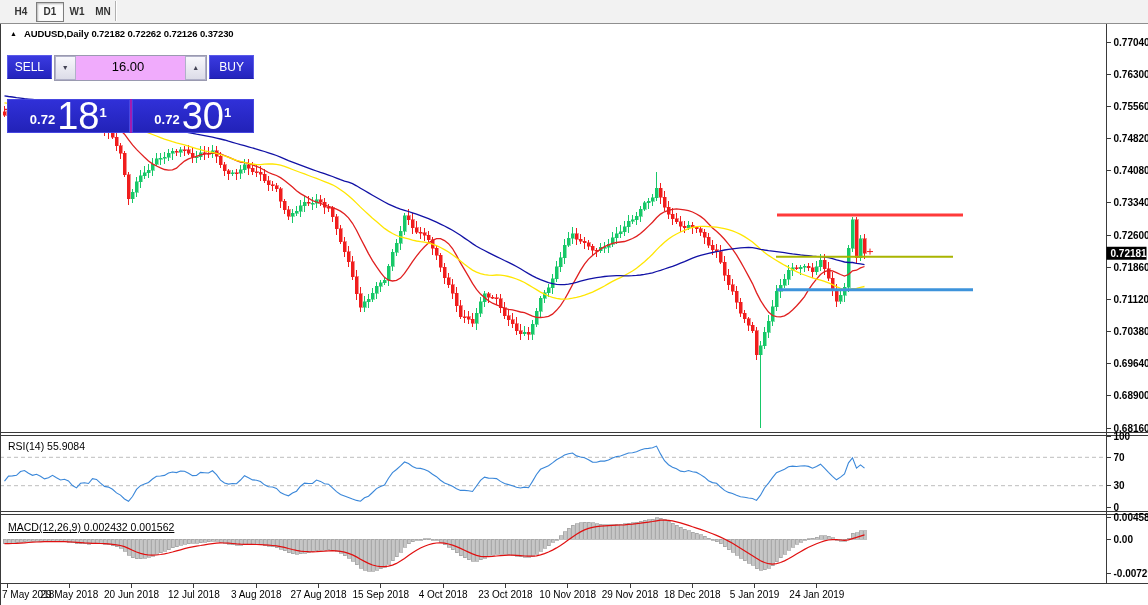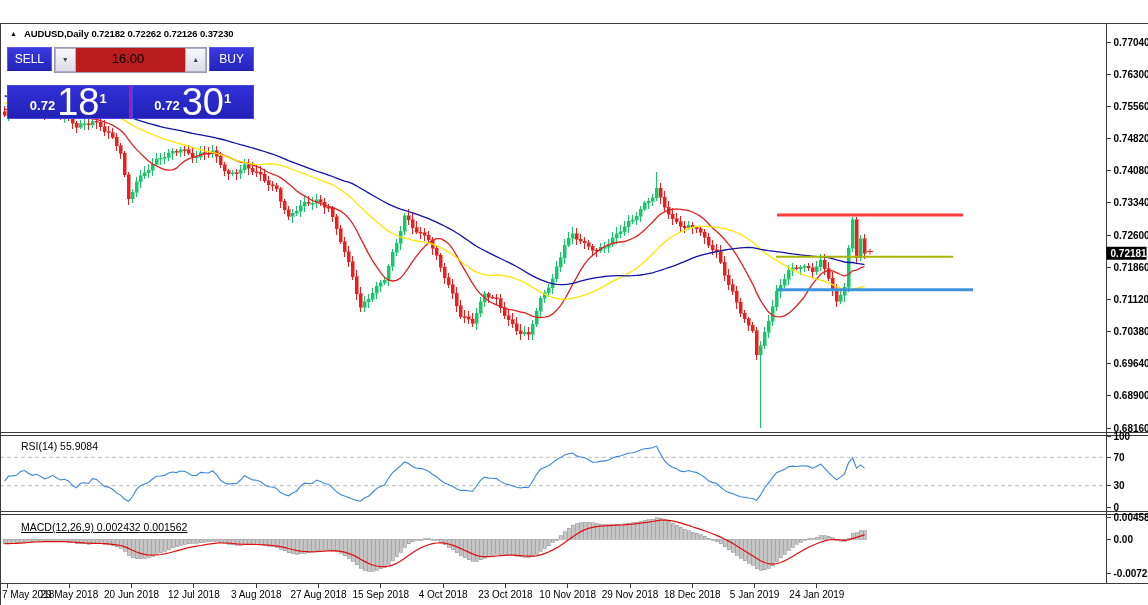--- a/index.html
+++ b/index.html
@@ -18,41 +18,41 @@
 
   
   #chart-svg{position:absolute;left:0;top:0;z-index:5;}
 
   
   #symbol-header{position:absolute;left:10px;top:28px;z-index:20;font-size:9.5px;font-weight:600;
                  color:#000;letter-spacing:-0.1px;white-space:nowrap;}
   #collapse-tri{font-size:7px;margin-right:5px;position:relative;top:-1px;}
 
   
-  #trade-widget{position:absolute;left:7px;top:47px;width:247px;z-index:20;}
+  #trade-widget{position:absolute;left:7px;top:55px;width:247px;z-index:20;}
   #tw-top{display:flex;height:24px;}
   .tw-btn{width:46px;height:22px;border:1px solid #5a5ae8;border-bottom-color:#2020a8;
           background:linear-gradient(#3a3ae0,#2424bd);color:#fff;font-size:12px;
           text-align:center;line-height:22px;cursor:pointer;}
   #tw-spin{display:flex;align-items:stretch;height:24px;margin:0 2px;flex:1;
-           border:1px solid #9a9ab0;background:#b91c1c;gap:36px;}
+           border:1px solid #9a9ab0;background:#f0abfc;gap:36px;}
   .spin-btn{width:19px;background:linear-gradient(#f8f8fc,#dcdce8);border:1px solid #b0b0c8;
             font-size:7px;color:#445;text-align:center;line-height:22px;cursor:pointer;}
   #tw-volume{flex:1;font-size:13px;color:#000;text-align:right;line-height:22px;padding-right:5px;}
-  #tw-bottom{display:flex;margin-top:14px;height:34px;background:#a21caf;}
+  #tw-bottom{display:flex;margin-top:20px;height:34px;background:#a21caf;}
   .tw-price{flex:1;background:linear-gradient(#3030d8,#2222b8);border:1px solid #4646e0;
             color:#fff;display:flex;align-items:flex-end;justify-content:center;
             padding-bottom:2px;cursor:pointer;}
   .tw-price + .tw-price{margin-left:2px;}
   .px-small{font-size:13px;font-weight:bold;margin-right:2px;line-height:20px;}
   .px-big{font-size:38px;font-weight:400;line-height:28px;}
   .px-sup{font-size:13px;font-weight:bold;position:relative;top:-12px;line-height:10px;}
 
   
-  .ind-label{position:absolute;left:21px;z-index:20;font-size:10.5px;color:#000;white-space:nowrap;}
+  .ind-label{position:absolute;left:8px;z-index:20;font-size:10.5px;color:#000;white-space:nowrap;}
   #rsi-label{top:440px;}
   #macd-label{top:521px;text-decoration:underline;}
 </style>
 </head>
 <body>
 <div id="stage">
 
   <svg id="chart-svg" width="1148" height="605">
       <defs>
         <clipPath id="cpMain">
@@ -812,20 +812,27 @@
         <text x="630" y="598" fill="#000" text-anchor="middle">29 Nov 2018</text>
         <line x1="692.3" y1="583.5" x2="692.3" y2="587.5" stroke="#3a3a3a" stroke-width="1" shape-rendering="crispEdges"></line>
         <text x="692.3" y="598" fill="#000" text-anchor="middle">18 Dec 2018</text>
         <line x1="754.5999999999999" y1="583.5" x2="754.5999999999999" y2="587.5" stroke="#3a3a3a" stroke-width="1" shape-rendering="crispEdges"></line>
         <text x="754.5999999999999" y="598" fill="#000" text-anchor="middle">5 Jan 2019</text>
         <line x1="816.9" y1="583.5" x2="816.9" y2="587.5" stroke="#3a3a3a" stroke-width="1" shape-rendering="crispEdges"></line>
         <text x="816.9" y="598" fill="#000" text-anchor="middle">24 Jan 2019</text>
       </g>
     </svg>
 
+  <div id="toolbar">
+    <div class="tf-tab" style="left:7px">H4</div>
+    <div class="tf-tab active" style="left:36px">D1</div>
+    <div class="tf-tab" style="left:63px">W1</div>
+    <div class="tf-tab" style="left:89px">MN</div>
+    <div id="tf-sep"></div>
+  </div>
 
   <div id="symbol-header">
     <span id="collapse-tri">▲</span>
     <span>AUDUSD,Daily</span>
     <span> </span>
     <span>0.72182 0.72262 0.72126 0.37230</span>
   </div>
 
   <div id="trade-widget">
     <div id="tw-top">

